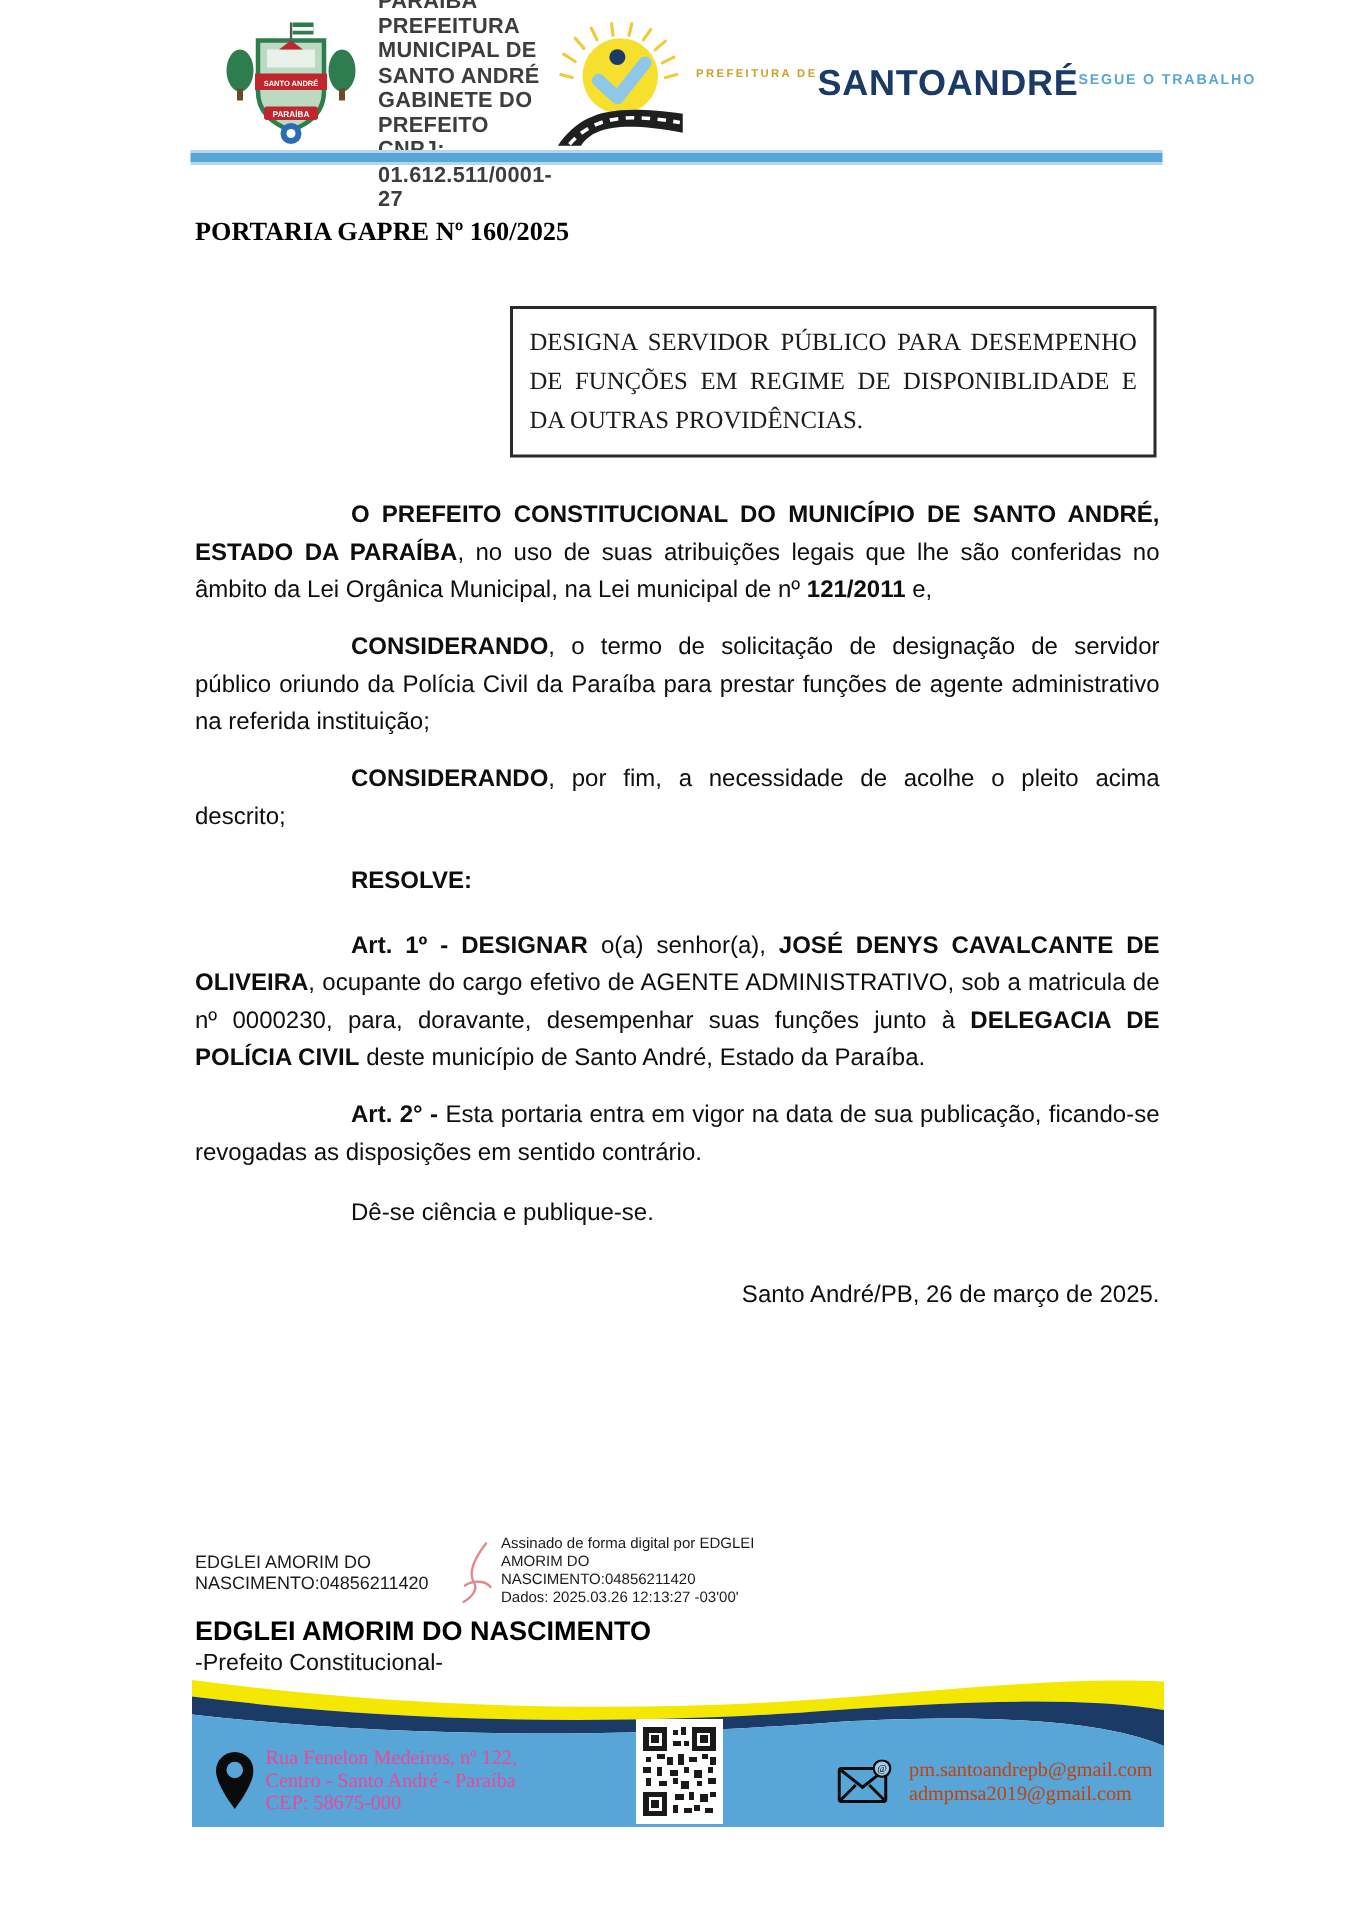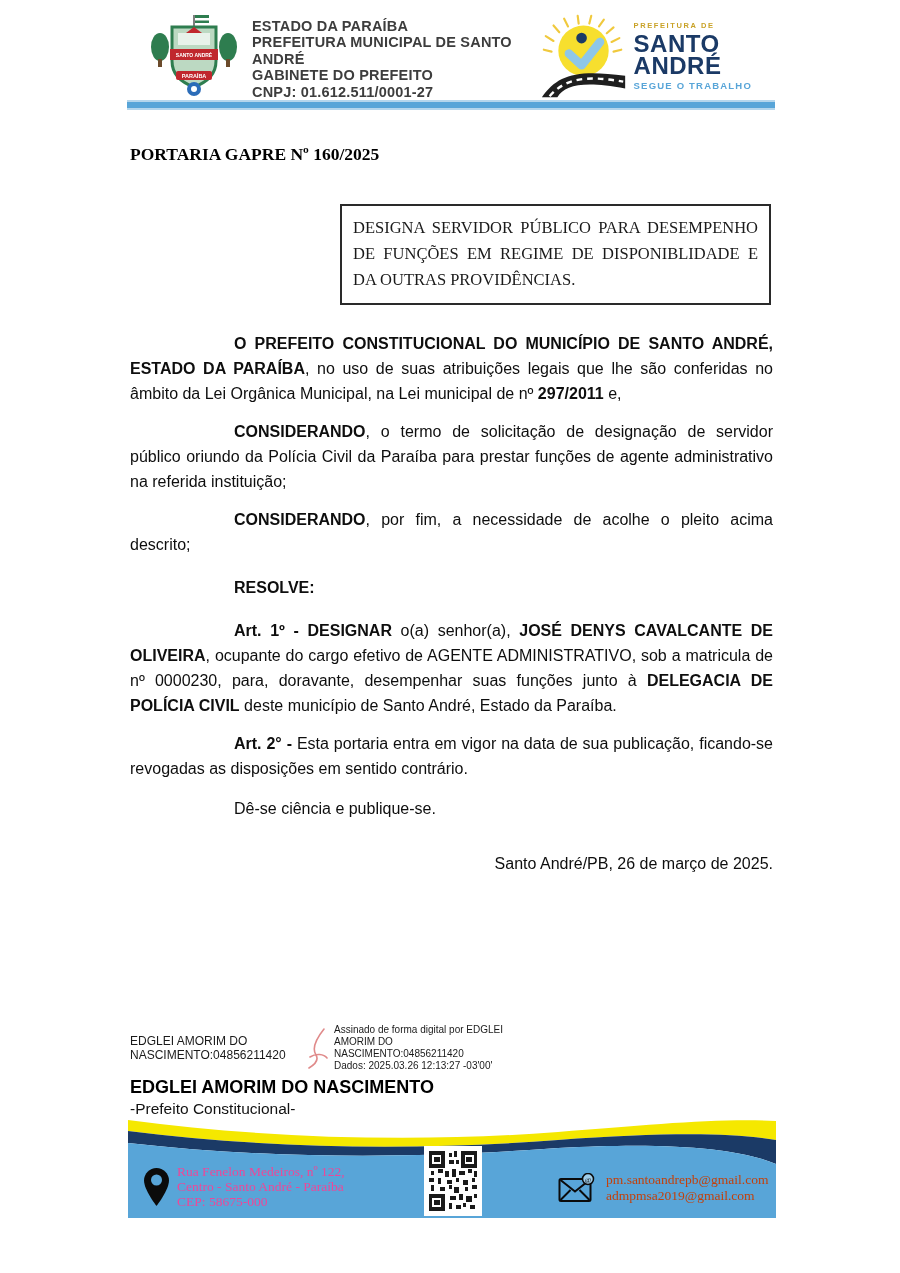--- a/index.html
+++ b/index.html
@@ -14,21 +14,21 @@
     display:flex; align-items:center; justify-content:space-between;
   }
   .crest{ width:92px; height:86px; flex:0 0 auto; }
   .org-block{
     flex:1; padding-left:12px; padding-top:6px;
     font-weight:bold; color:#3d3d3d; font-size:14.5px; line-height:16.5px;
     letter-spacing:.2px;
   }
   .logo-block{ display:flex; align-items:center; gap:4px; flex:0 0 auto; }
   .logo-icon{ width:92px; height:84px; }
-  .logo-text{ display:flex; flex-direction:column; line-height:1; }
+  .logo-text{ display:flex; flex-direction:row; line-height:1; }
   .logo-pre{ font-size:7.5px; font-weight:bold; color:#c9a227; letter-spacing:1.6px; margin-bottom:3px; }
   .logo-name{ font-size:24px; font-weight:bold; color:#1b3a66; letter-spacing:.5px; line-height:22px; }
   .logo-tag{ font-size:9.5px; font-weight:bold; color:#58a5d8; letter-spacing:1.2px; margin-top:4px; }
   .divider{
     position:absolute; top:100px; left:127px; width:648px; height:10px;
     background:linear-gradient(#b5d6ec 0 20%, #58a5d8 20% 80%, #b5d6ec 80% 100%);
   }
   
   .content{
     position:absolute; top:144px; left:130px; width:643px;
@@ -159,21 +159,21 @@
   </div>
 
   <div class="divider"></div>
 
   <div class="content">
 
     <div class="doc-title">PORTARIA GAPRE Nº 160/2025</div>
 
     <div class="summary-box">DESIGNA SERVIDOR PÚBLICO PARA DESEMPENHO DE FUNÇÕES EM REGIME DE DISPONIBLIDADE E DA OUTRAS PROVIDÊNCIAS.</div>
 
-    <p><b>O PREFEITO CONSTITUCIONAL DO MUNICÍPIO DE SANTO ANDRÉ, ESTADO DA PARAÍBA</b><span>, no uso de suas atribuições legais que lhe são conferidas no âmbito da Lei Orgânica Municipal, na Lei municipal de nº </span><b>297/2011</b><span> e,</span></p>
+    <p><b>O PREFEITO CONSTITUCIONAL DO MUNICÍPIO DE SANTO ANDRÉ, ESTADO DA PARAÍBA</b><span>, no uso de suas atribuições legais que lhe são conferidas no âmbito da Lei Orgânica Municipal, na Lei municipal de nº </span><b>121/2011</b><span> e,</span></p>
 
 
     <p><b>CONSIDERANDO</b><span>, o termo de solicitação de designação de servidor público oriundo da Polícia Civil da Paraíba para prestar funções de agente administrativo na referida instituição;</span></p>
 
     <p><b>CONSIDERANDO</b><span>, por fim, a necessidade de acolhe o pleito acima descrito;</span></p>
 
     <p class="resolve">RESOLVE:</p>
 
     <p><b>Art. 1º - DESIGNAR</b><span> o(a) senhor(a), </span><b>JOSÉ DENYS CAVALCANTE DE OLIVEIRA</b><span>, ocupante do cargo efetivo de AGENTE ADMINISTRATIVO, sob a matricula de nº 0000230, para, doravante, desempenhar suas funções junto à </span><b>DELEGACIA DE POLÍCIA CIVIL</b><span> deste município de Santo André, Estado da Paraíba.</span></p>
 

